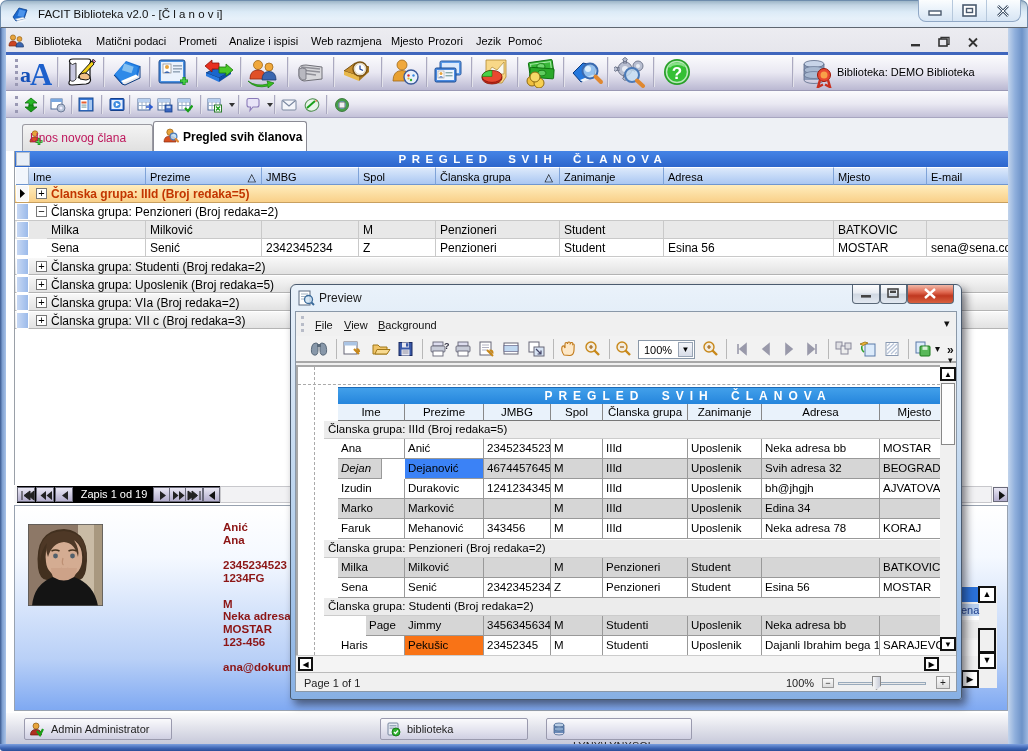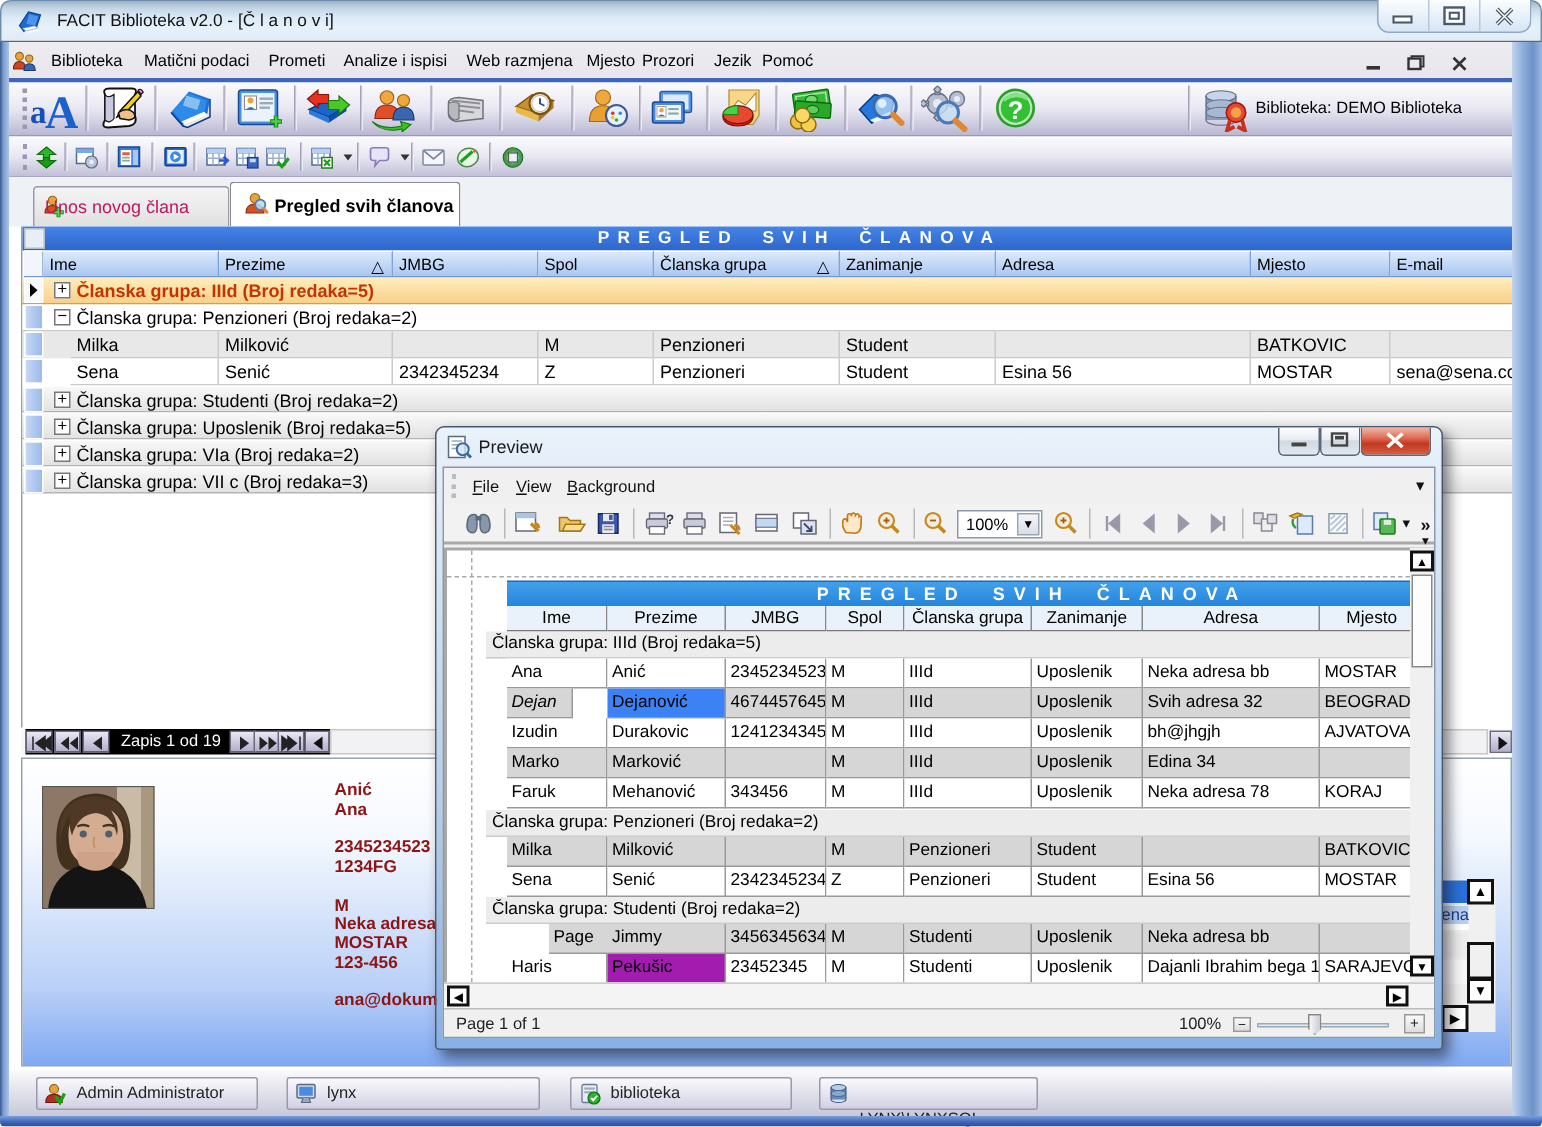--- a/index.html
+++ b/index.html
@@ -546,28 +546,20 @@
  <div class="abs" style="left:0;top:84px;width:18px;height:18px;background:#fff;border:2px solid #111;text-align:center;font-size:9px;line-height:14px">▶</div>
 </div>
 <div class="abs" id="statusbar">
  <div class="sbox" style="left:23px;width:148px">
   <svg style="position:absolute;left:4px;top:3px" width="15" height="15" viewBox="0 0 15 15">
    <circle cx="7" cy="4" r="3" fill="#e8a43c" stroke="#8a5a10" stroke-width="0.7"></circle>
    <path d="M1.5 13 Q1.5 7.5 7 7.5 Q12.5 7.5 12.5 13 Z" fill="#b03020" stroke="#6a180a" stroke-width="0.7"></path>
    <path d="M8 9 L11 13 L14 7" stroke="#18a018" stroke-width="2.2" fill="none"></path>
   </svg>
   <span style="position:absolute;left:26px;top:4px">Admin Administrator</span>
- </div>
- <div class="sbox" style="left:190px;width:169px">
-  <svg style="position:absolute;left:5px;top:3px" width="15" height="15" viewBox="0 0 15 15">
-   <rect x="1" y="1" width="12" height="9" rx="1" fill="#cdd8e8" stroke="#5a6a80" stroke-width="1"></rect>
-   <rect x="2.5" y="2.5" width="9" height="6" fill="#4a8ae0"></rect>
-   <path d="M5 10 L4 13 L10 13 L9 10" fill="#9aa8bc" stroke="#5a6a80" stroke-width="0.8"></path>
-  </svg>
-  <span style="position:absolute;left:26px;top:4px">lynx</span>
  </div>
  <div class="sbox" style="left:379px;width:148px">
   <svg style="position:absolute;left:5px;top:3px" width="15" height="15" viewBox="0 0 15 15">
    <rect x="2" y="1" width="10" height="12" rx="1" fill="#e8ecf4" stroke="#6a7a94" stroke-width="0.9"></rect>
    <rect x="3.5" y="3" width="7" height="1.4" fill="#9ab"></rect>
           <rect x="3.5" y="5.5" width="7" height="1.4" fill="#9ab"></rect>
    <circle cx="10" cy="10" r="4" fill="#30b030" stroke="#0a700a" stroke-width="0.8"></circle>
    <path d="M8 10 L9.5 11.5 L12 8.5" stroke="#fff" stroke-width="1.3" fill="none"></path>
   </svg>
   <span style="position:absolute;left:26px;top:4px">biblioteka</span>
@@ -822,21 +814,21 @@
               <div class="pvcell" style="left: 146px; width: 67px; background: rgb(214, 214, 214);">3456345634</div>
               <div class="pvcell" style="left: 213px; width: 52px; background: rgb(214, 214, 214);">M</div>
               <div class="pvcell" style="left: 265px; width: 85px; background: rgb(214, 214, 214);">Studenti</div>
               <div class="pvcell" style="left: 350px; width: 74px; background: rgb(214, 214, 214);">Uposlenik</div>
               <div class="pvcell" style="left: 424px; width: 118px; background: rgb(214, 214, 214);">Neka adresa bb</div>
               <div class="pvcell" style="left: 542px; width: 70px; background: rgb(214, 214, 214);"></div>
               <div class="pvcell" style="left: 612px; width: 88px; background: rgb(214, 214, 214);"></div>
             </div>
             <div class="pvrow" style="top: 269px;">
               <div class="pvcell" style="left: 0px; width: 67px; background: rgb(255, 255, 255);">Haris</div>
-              <div class="pvcell" style="left: 67px; width: 79px; background: #a21caf;">Pekušic</div>
+              <div class="pvcell" style="left: 67px; width: 79px; background: #f97316;">Pekušic</div>
               <div class="pvcell" style="left: 146px; width: 67px; background: rgb(255, 255, 255);">23452345</div>
               <div class="pvcell" style="left: 213px; width: 52px; background: rgb(255, 255, 255);">M</div>
               <div class="pvcell" style="left: 265px; width: 85px; background: rgb(255, 255, 255);">Studenti</div>
               <div class="pvcell" style="left: 350px; width: 74px; background: rgb(255, 255, 255);">Uposlenik</div>
               <div class="pvcell" style="left: 424px; width: 118px; background: rgb(255, 255, 255);">Dajanli Ibrahim bega 1</div>
               <div class="pvcell" style="left: 542px; width: 70px; background: rgb(255, 255, 255);">SARAJEVO</div>
               <div class="pvcell" style="left: 612px; width: 88px; background: rgb(255, 255, 255);"></div>
             </div>
           </div>
    <div class="abs" id="pvvs">

